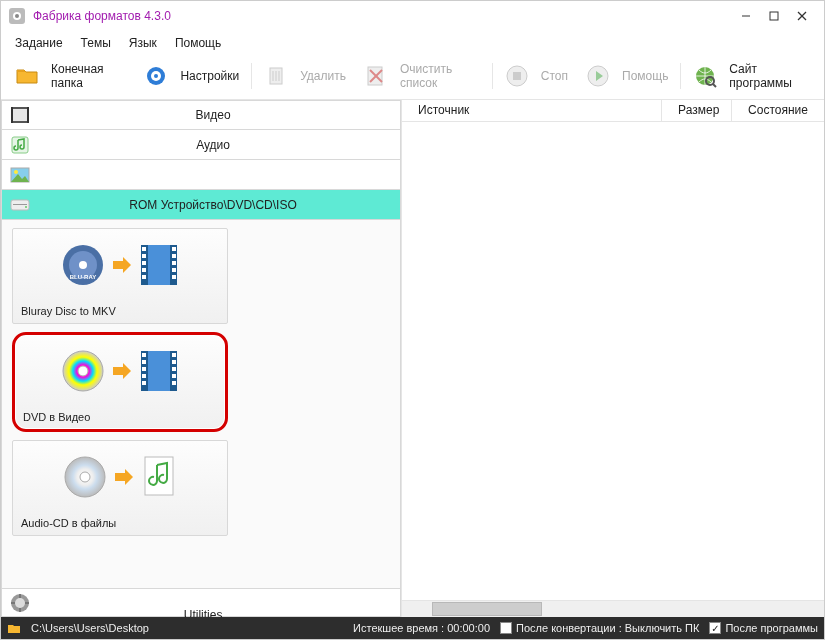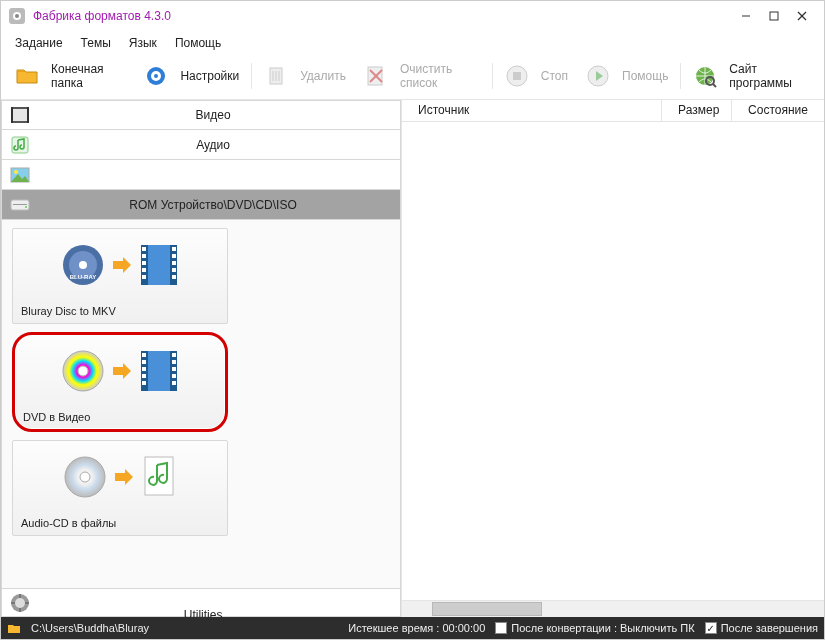--- a/index.html
+++ b/index.html
@@ -14,26 +14,26 @@
 .tbtn { display: flex; align-items: center; gap: 12px; padding: 3px 8px; font-size: 12px; color: #222; cursor: pointer; border-radius: 2px; }
 .tbtn.disabled { color: #aaa; cursor: default; }
 .tbtn .ticon { width: 24px; height: 24px; flex: 0 0 24px; }
 .tsep { width: 1px; height: 26px; background: #e6e6e6; margin: 0 2px; }
 .main { flex: 1; display: flex; overflow: hidden; }
 .leftpane { width: 406px; display: flex; flex-direction: column; border-right: 1px solid #e5e5e5; }
 .cat { display: flex; align-items: center; border: 1px solid #d8d8d8; border-top: none; background: #fff; height: 30px; cursor: pointer; gap: 20px; }
 .cat:first-child { border-top: 1px solid #d8d8d8; }
 .cat .caticon { width: 28px; height: 28px; display: flex; align-items: center; justify-content: center; margin: 0 4px; }
 .cat .catlabel { flex: 1; text-align: center; font-size: 12px; color: #222; padding-right: 32px; }
-.cat.sel { background: #a3a3a3; }
+.cat.sel { background: #5eead4; }
 .tiles { flex: 1; background: #fafafa; border: 1px solid #d8d8d8; border-top: none; position: relative; overflow-y: auto; padding: 8px 10px 0; }
 .tile { width: 216px; border: 1px solid #d8d8d8; background: linear-gradient(#fdfdfd,#f0f0f0); border-radius: 2px; margin-bottom: 8px; cursor: pointer; }
 .tile .tilecanvas { height: 72px; display: flex; align-items: center; justify-content: center; gap: 6px; }
 .tile .tilelabel { font-size: 11px; color: #222; padding: 4px 8px 6px; }
-.tile.highlight { border: 3px solid #d40000; border-radius: 20px; box-shadow: 0 0 0 1px #fff inset; }
+.tile.highlight { border: 3px solid #d40000; border-radius: 14px; box-shadow: 0 0 0 1px #fff inset; }
 .tiles::-webkit-scrollbar { width: 17px; }
 .tiles::-webkit-scrollbar-track { background: #f0f0f0; }
 .tiles::-webkit-scrollbar-thumb { background: #cdcdcd; border: 1px solid #b8b8b8; }
 .rightpane { flex: 1; display: flex; flex-direction: column; }
 .gridhead { display: flex; border-bottom: 1px solid #e5e5e5; height: 22px; font-size: 12px; color: #222; }
 .gridhead .col { padding: 3px 16px; border-right: 1px solid #e5e5e5; }
 .gridbody { flex: 1; background: #fff; }
 .hscroll { height: 17px; border-top: 1px solid #e5e5e5; background: #f0f0f0; position: relative; }
 .hscroll .hthumb { position: absolute; left: 30px; top: 1px; width: 110px; height: 14px; background: #cdcdcd; border: 1px solid #b8b8b8; }
 .utilrow { display: flex; align-items: center; border: 1px solid #d8d8d8; border-top: none; background: #fff; height: 28px; cursor: pointer; }
@@ -321,27 +321,27 @@
       </div>
   </div>
 </div>
 
 <div class="statusbar">
   <span>
       <svg width="14" height="14" viewBox="0 0 14 14">
         <path d="M1 4h5l1 1h6v7H1z" fill="#f7b731"></path>
       </svg>
     </span>
-  <span class="statusseg">C:\Users\Buddha\Bluray</span>
+  <span class="statusseg">C:\Users\Users\Desktop</span>
   <span class="spacer"></span>
   <span class="statusseg">
     <span>Истекшее время :</span>
     <span>00:00:00</span>
   </span>
   <span class="chk">
     <span class="chkbox"></span>
     <span>После конвертации : Выключить ПК</span>
   </span>
   <span class="chk">
     <span class="chkbox">✓</span>
-    <span>После завершения</span>
+    <span>После программы</span>
   </span>
 </div>
 
 </body></html>

